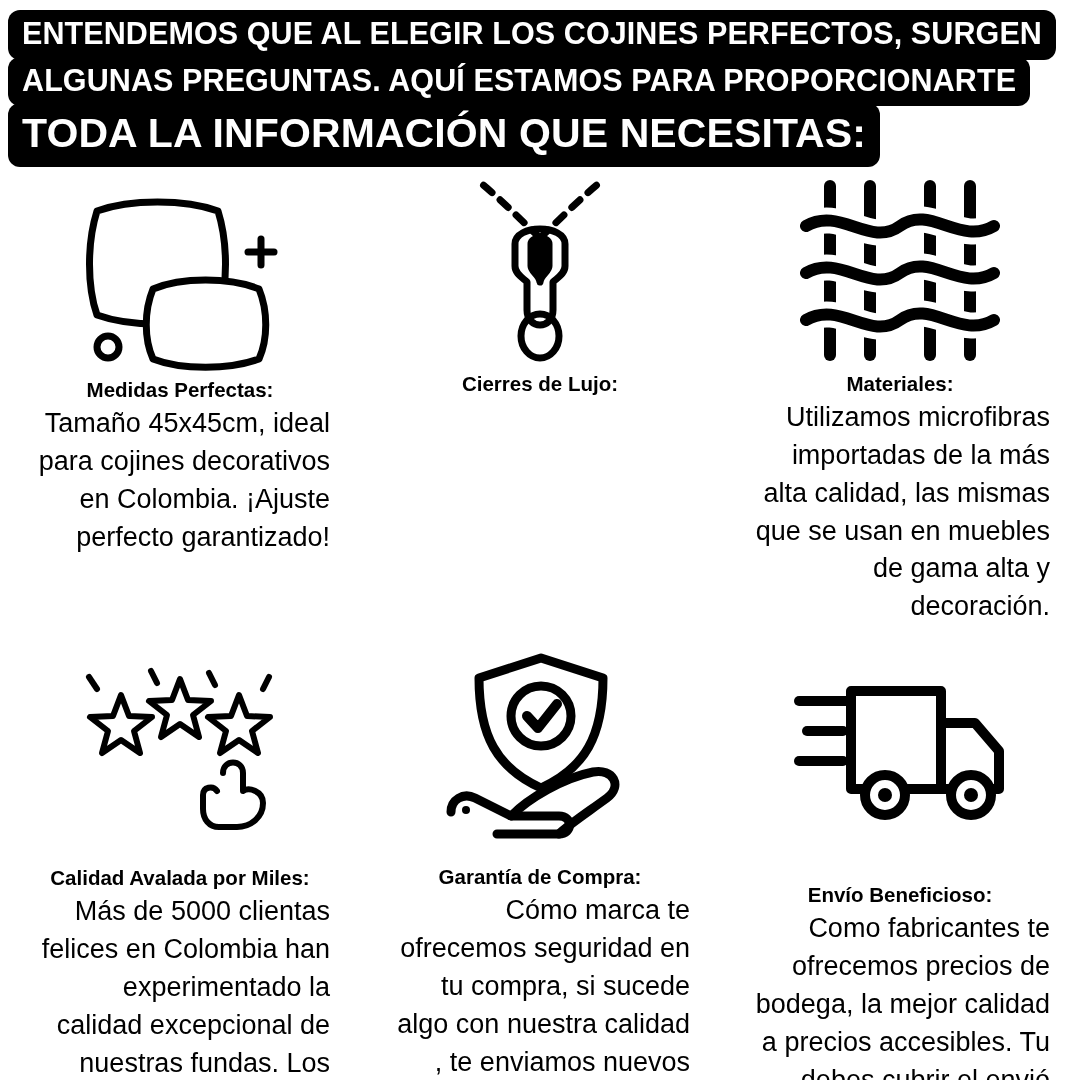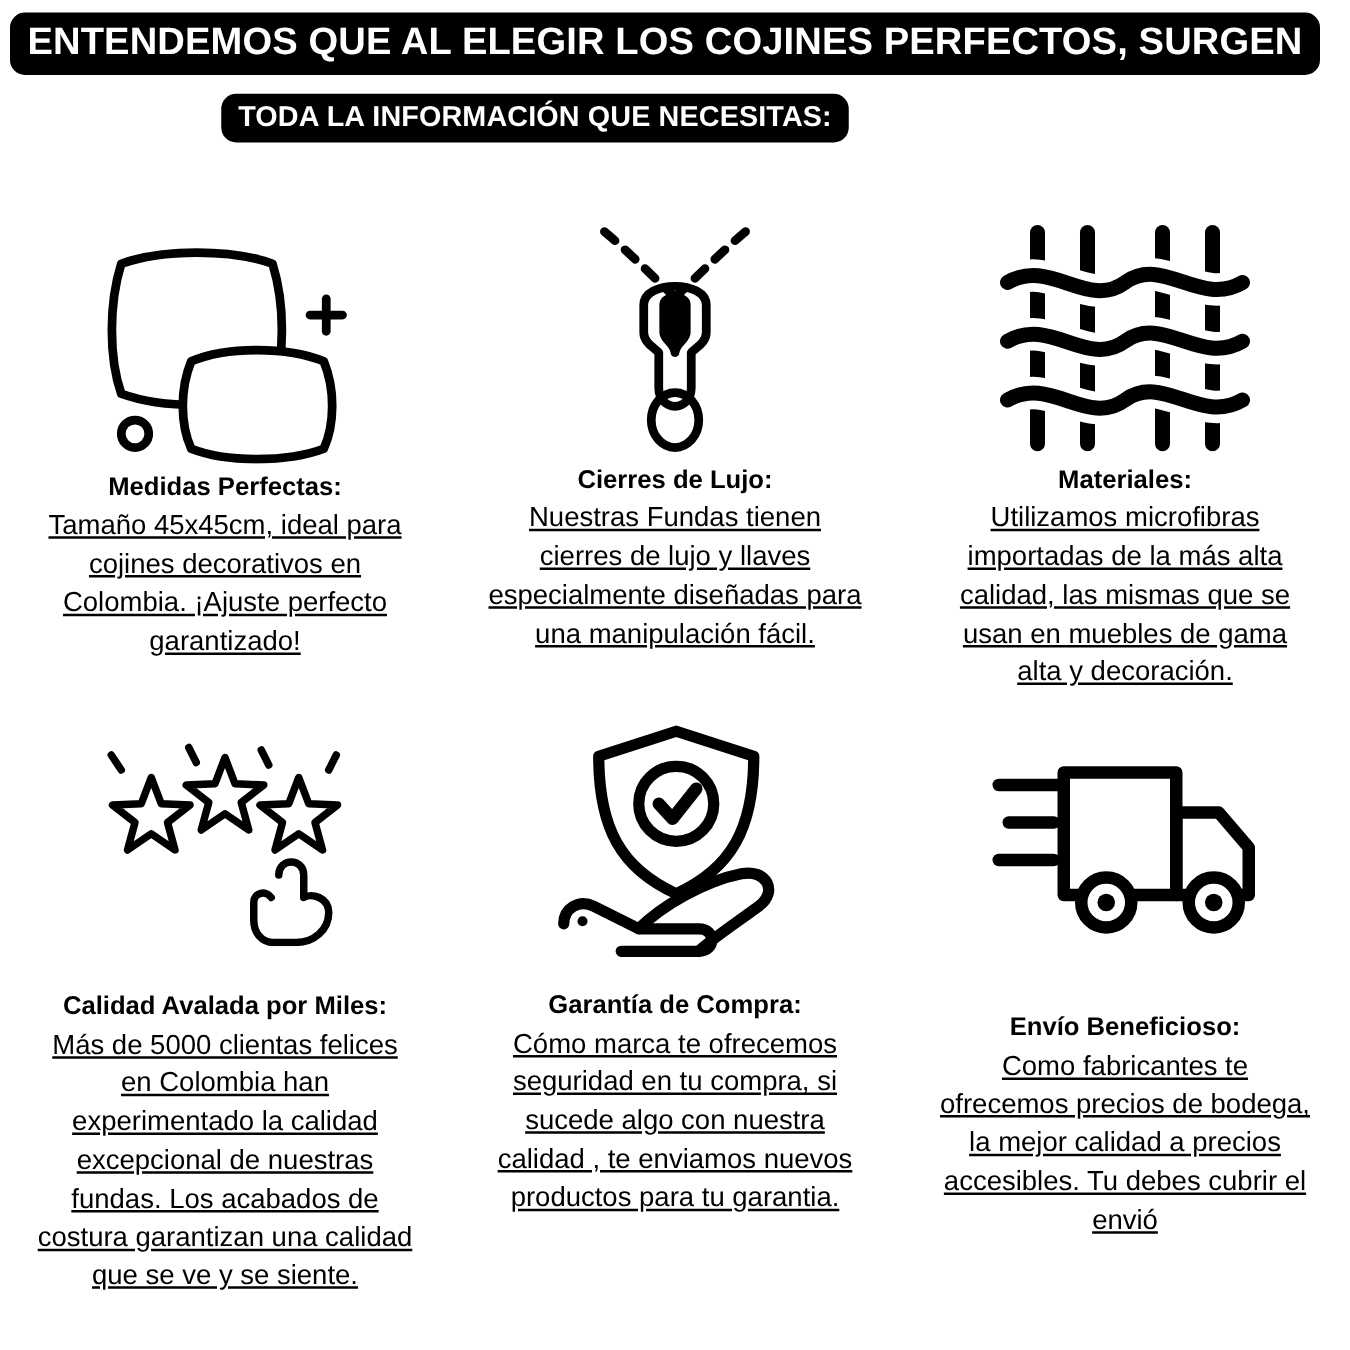--- a/index.html
+++ b/index.html
@@ -34,21 +34,21 @@
     font-size: 30.5px;
     line-height: 1.33;
     letter-spacing: 0.1px;
     padding: 3px 14px 6px 14px;
     border-radius: 12px;
     margin: 0 0 -3px 0;
     white-space: nowrap;
   }
   .header-line.l1 { font-size: 30.5px; }
   .header-line.l2 { font-size: 30.5px; }
-  .header-line.l3 { font-size: 23px; }
+  .header-line.l3 { font-size: 41px; }
 
   
   .grid {
     position: absolute;
     top: 170px;
     left: 0;
     width: 1080px;
     display: grid;
     grid-template-columns: 1fr 1fr 1fr;
     grid-template-rows: auto auto;
@@ -73,26 +73,25 @@
   .icon-wrap.small { height: 196px; }
 
   .cell-title {
     font-weight: bold;
     font-size: 20.5px;
     line-height: 1.38;
     text-align: center;
     margin: 0 0 1px 0;
   }
   .cell-body {
-    font-size: 22px;
+    font-size: 27px;
     line-height: 1.40;
-    text-align: center;
+    text-align: right;
     margin: 0;
     max-width: 300px;
-    text-decoration: underline;
   }
 
   
   .c1 .icon-wrap { margin-top: 6px; }
   .c2 .icon-wrap { margin-top: 0px; }
   .c3 .icon-wrap { margin-top: 0px; }
 
   .r2 { margin-top: 12px; }
   .c4 .cell-title { margin-top: 24px; }
   .c5 .icon-wrap { height: 215px; }
@@ -102,21 +101,21 @@
 
   svg { display: block; }
 </style>
 </head>
 <body>
 
 <div class="page">
 
   <div class="header">
     <div class="header-line l1">ENTENDEMOS QUE AL ELEGIR LOS COJINES PERFECTOS, SURGEN</div><br>
-    <br>
+    <div class="header-line l2">ALGUNAS PREGUNTAS. AQUÍ ESTAMOS PARA PROPORCIONARTE</div><br>
     <div class="header-line l3">TODA LA INFORMACIÓN QUE NECESITAS:</div>
   </div>
 
   <div class="grid">
 
     <div class="cell c1">
       <div class="icon-wrap">
         <svg width="210" height="190" viewBox="0 0 210 190" fill="none" stroke="#000" stroke-width="7" stroke-linejoin="round" stroke-linecap="round">
           <path d="M22 30 C 55 18, 110 18, 143 30 C 153 62, 153 105, 143 134 C 110 146, 55 146, 22 134 C 12 105, 12 62, 22 30 Z"></path>
           <path d="M78 108 C 106 96, 155 96, 184 108 C 193 130, 193 158, 184 178 C 155 189, 106 189, 78 178 C 69 158, 69 130, 78 108 Z" fill="#fff"></path>
@@ -141,21 +140,20 @@
           </g>
 
           <path d="M70 74 C 70 54, 120 54, 120 74 L120 96 C 120 104, 112 108, 108 112 L108 140 C 108 160, 82 160, 82 140 L82 112 C 78 108, 70 104, 70 96 Z"></path>
 
           <path d="M86 74 C 86 66, 104 66, 104 74 L104 96 C 104 102, 96 104, 95 112 C 94 104, 86 102, 86 96 Z" fill="#000"></path>
 
           <ellipse cx="95" cy="166" rx="19" ry="22"></ellipse>
         </svg>
       </div>
       <div class="cell-title">Cierres de Lujo:</div>
-      <div class="cell-body">Nuestras Fundas tienen cierres de lujo y llaves especialmente diseñadas para una manipulación fácil.</div>
     </div>
 
     <div class="cell c3">
       <div class="icon-wrap">
         <svg width="200" height="185" viewBox="0 0 200 185" fill="none" stroke="#000" stroke-width="12" stroke-linecap="round">
 
           <path d="M30 8 L30 177"></path>
           <path d="M70 8 L70 177"></path>
           <path d="M130 8 L130 177"></path>
           <path d="M170 8 L170 177"></path>

